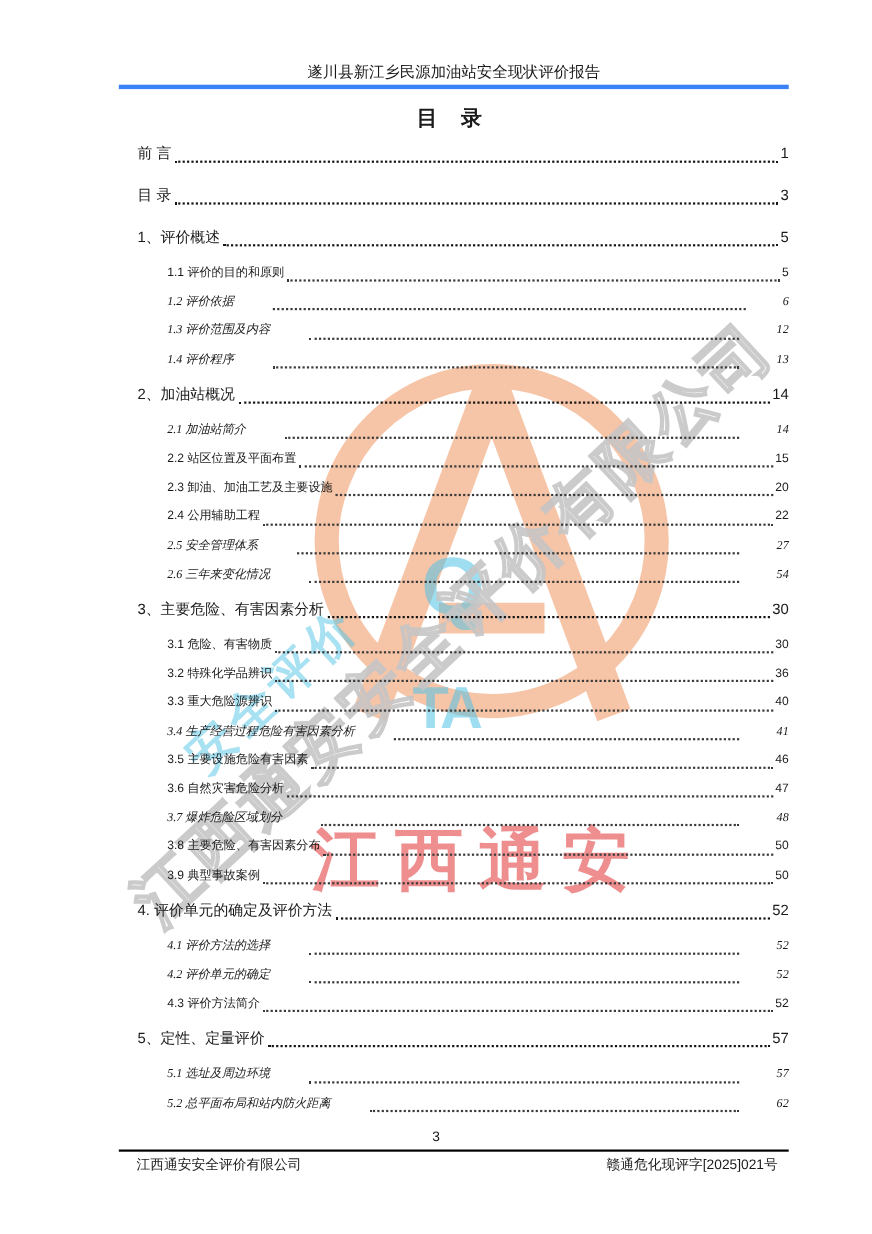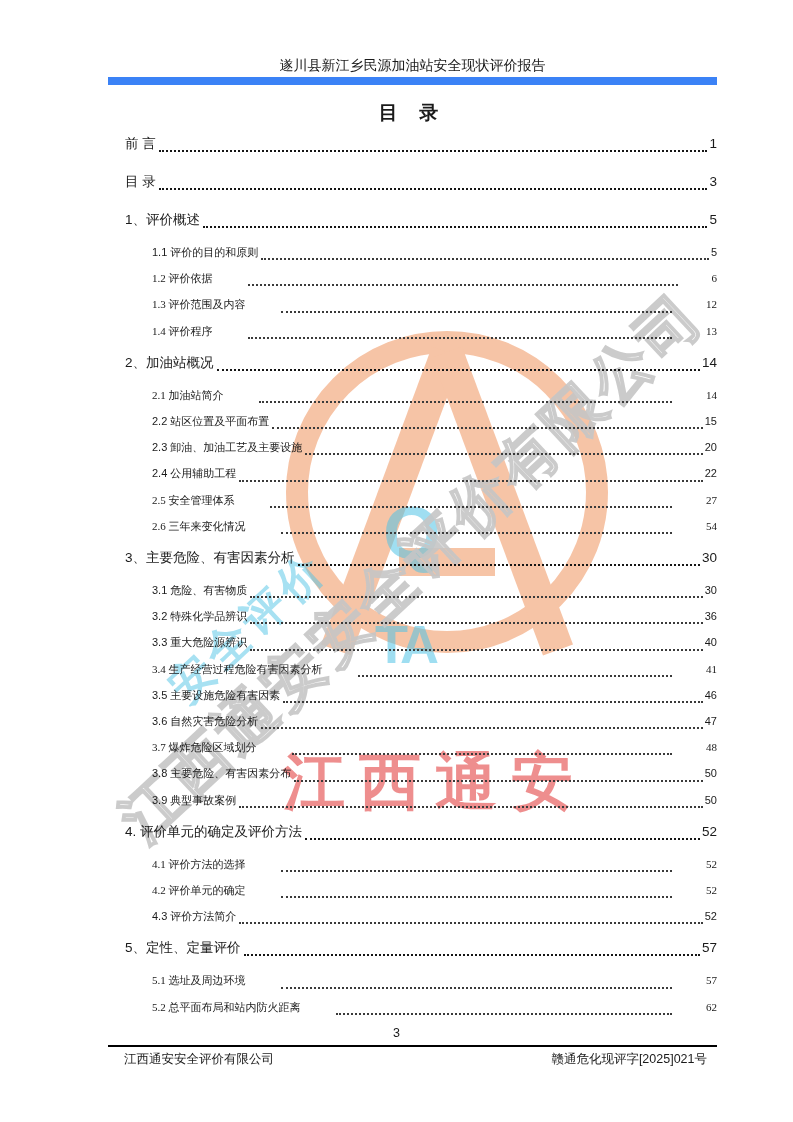--- a/index.html
+++ b/index.html
@@ -46,35 +46,35 @@
     font-family:"Liberation Sans",sans-serif;
   }
   
   .content{
     position:relative;z-index:5;
     margin:0 76px 0 108px;
     padding-top:55px;
   }
   .hdr{
     text-align:center;font-size:14px;line-height:20px;
-    border-bottom:8px solid #3b82f6;padding-bottom:2px;
+    border-bottom:4px solid #3b82f6;padding-bottom:2px;
   }
   .doc-title{
     text-align:center;font-size:19px;font-weight:bold;
     letter-spacing:8px;line-height:24px;margin-top:16px;
   }
   .toc{display:flex;flex-direction:column;margin-top:0;}
   .toc-row{display:flex;align-items:flex-end;line-height:26.2px;}
   .toc-row .t{white-space:nowrap;}
   .toc-row .leader{flex:1;border-bottom:2px dotted #3a3a3a;margin:0 2px 5px 3px;}
   .toc-row .pg{white-space:nowrap;}
   .lvl0,.lvl1{font-weight:normal;font-size:13.5px;padding-left:17px;margin:5.9px 0;}
   .lvl0 .leader,.lvl1 .leader{border-bottom:2.5px dotted #151515;margin-bottom:5px;}
   .lvl2{font-size:11px;padding-left:44px;}
-  .kai{font-family:"Liberation Serif",serif;gap:32px;}
+  .kai{font-family:"Liberation Serif",serif;font-style:italic;gap:32px;}
   
   .pageno{
     position:absolute;z-index:5;top:1026px;left:0;width:100%;
     text-align:center;font-size:12.5px;
   }
   .footer-rule{
     position:absolute;z-index:5;top:1045px;left:108px;right:76px;
     border-top:2px solid #000;
   }
   .footer-row{

